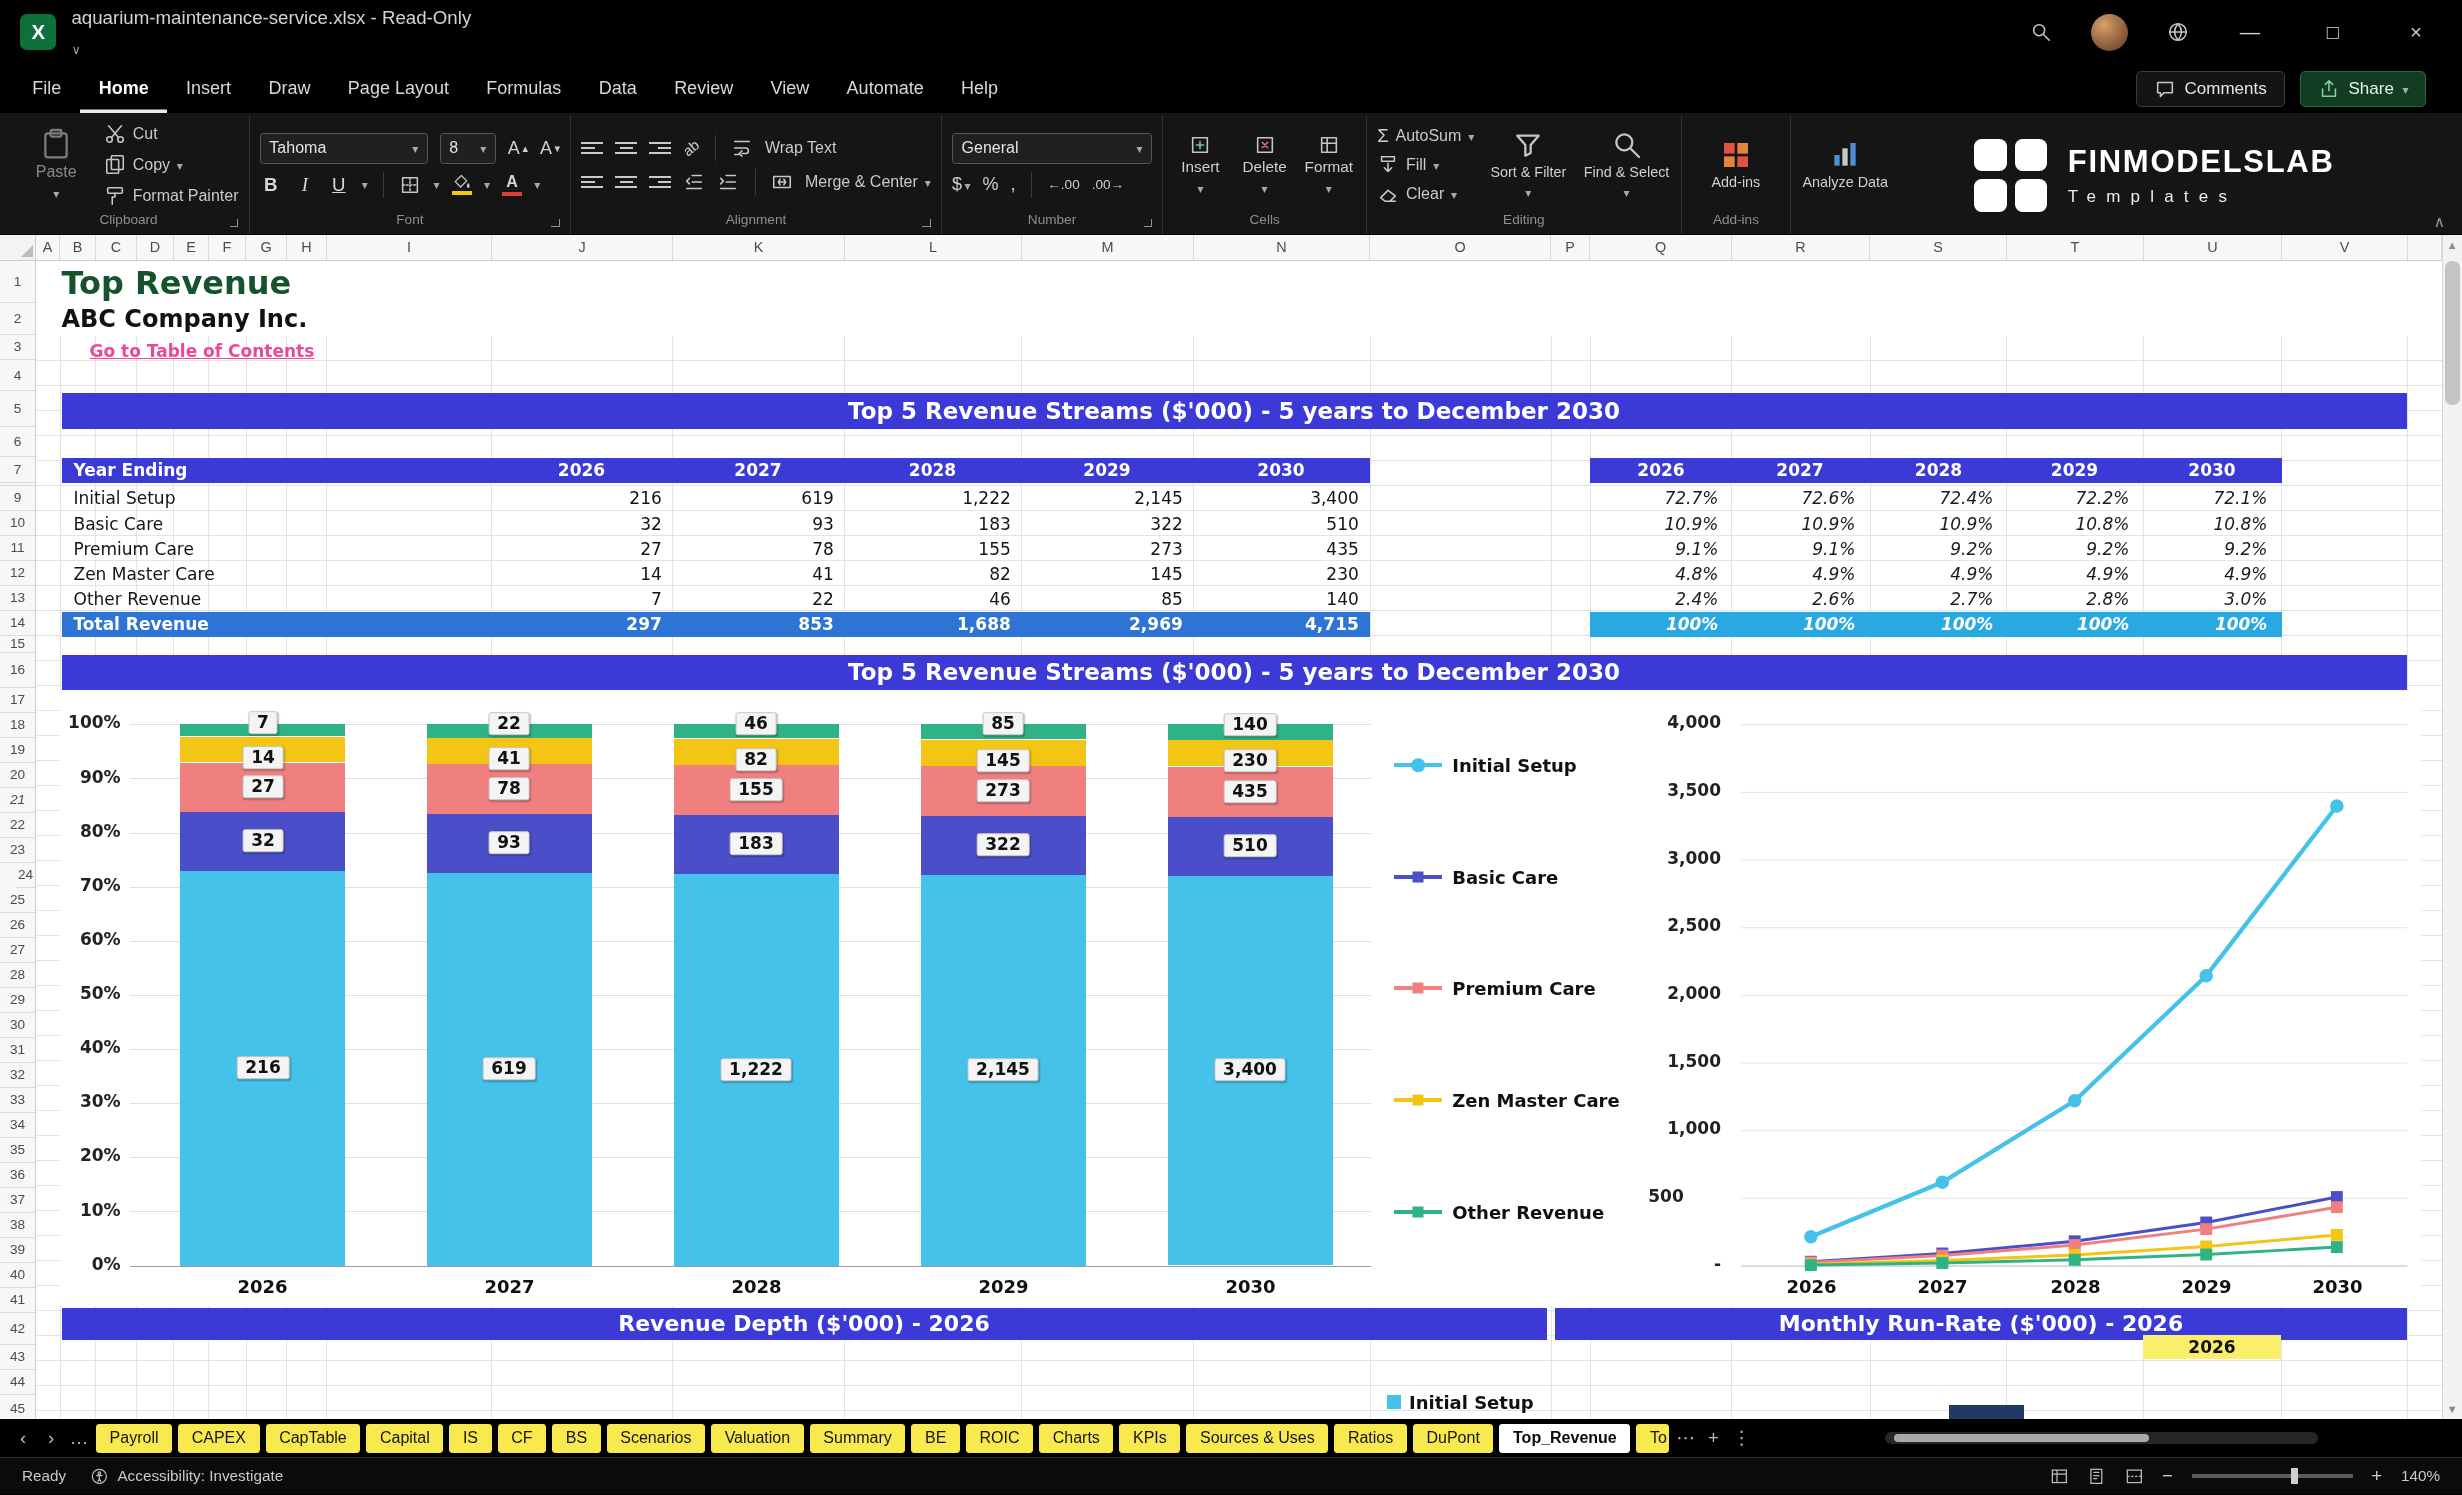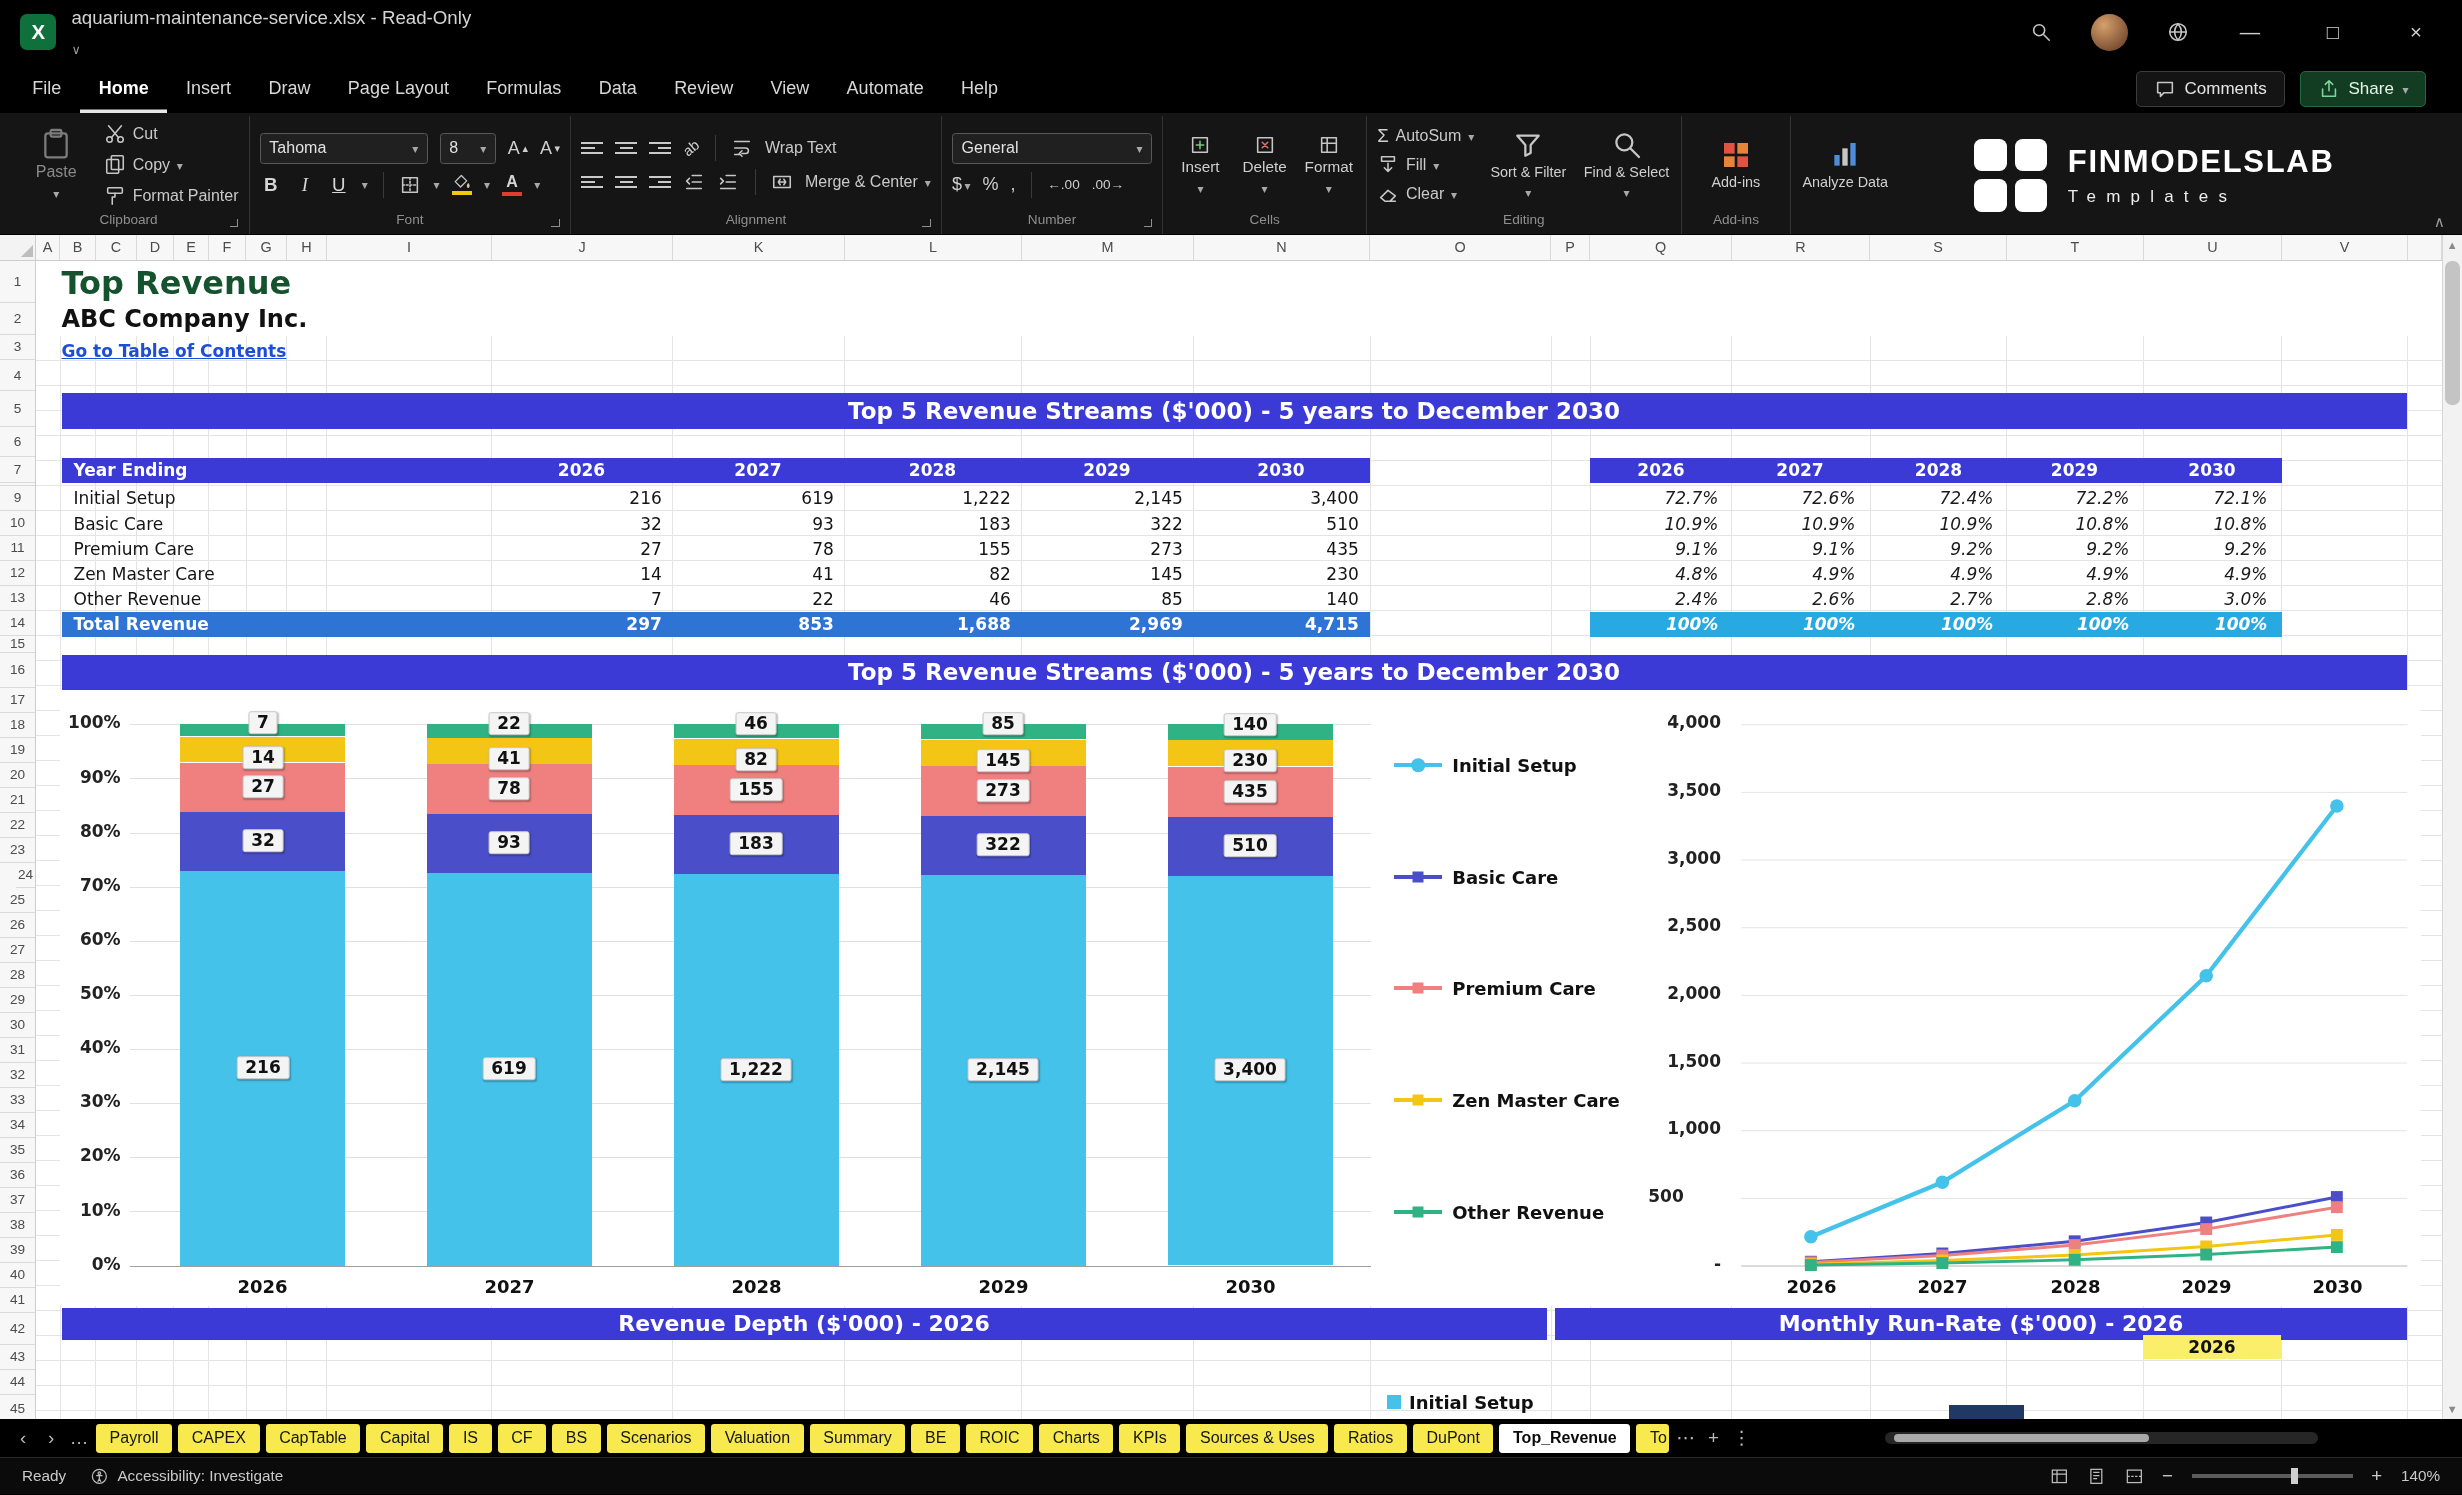--- a/index.html
+++ b/index.html
@@ -78,21 +78,21 @@
             background:repeating-linear-gradient(to bottom, transparent 0px, transparent 24px, #E4E4E4 24px, #E4E4E4 25px); }
   #vlines { position:absolute; left:0; top:75px; right:0; bottom:0; }
   .vline { position:absolute; top:0; bottom:0; width:0.8px; background:#E4E4E4; }
   .vscroll { position:absolute; right:0; top:0; width:20.4px; bottom:0; background:#F2F2F2; border-left:0.8px solid #D6D6D6; }
   .vscroll .arrow { display:block; text-align:center; color:#8a8a8a; font-size:11px; height:20.4px; line-height:20.4px; }
   .vscroll .arrow.bottom { position:absolute; bottom:0; left:0; right:0; }
   .vthumb { position:absolute; left:2.5px; right:2.5px; top:25.5px; height:144px; background:#C4C4C4; border-radius:6.8px; }
 
   .sheet-title { position:absolute; left:25.5px; top:3.4px; font-size:32px; font-weight:bold; color:#14532d; }
   .sheet-company { position:absolute; left:25.5px; top:44px; font-size:24px; font-weight:bold; color:#111; }
-  .toc { position:absolute; left:25.5px; top:80px; font-size:17px; font-weight:bold; color:#1d4ed8; text-decoration:underline; cursor:pointer; }
+  .toc { position:absolute; left:25.5px; top:80px; font-size:17px; font-weight:bold; color:#ec4899; text-decoration:underline; cursor:pointer;padding-left:28px; }
   .banner { position:absolute; background:#3B3AD7; color:#fff; font-weight:bold; display:flex; align-items:center; justify-content:center; }
   #banner1 { left:25.5px; top:132px; width:2345px; height:36px; font-size:23px; }
   #banner2 { left:25.5px; top:394px; width:2345px; height:35px; font-size:23px; }
   #banner3 { left:25.5px; top:1047px; width:1485px; height:32px; font-size:22px; }
   #banner4 { left:1519px; top:1047px; width:852px; height:32px; font-size:22px; }
   .thead-bg { position:absolute; background:#3B3AD7; }
   #theadL { left:25.5px; top:197px; width:1308px; height:25.5px; }
   #theadR { left:1554px; top:197px; width:692px; height:25.5px; }
   #totalL { position:absolute; background:#2D74D4; left:25.5px; top:351px; width:1308px; height:25px; }
   #totalR { position:absolute; background:#29A9E2; left:1554px; top:351px; width:692px; height:25px; }
@@ -526,21 +526,21 @@
         <div class="rowcell" style="height: 25px;">11</div>
         <div class="rowcell" style="height: 25px;">12</div>
         <div class="rowcell" style="height: 25px;">13</div>
         <div class="rowcell" style="height: 25px;">14</div>
         <div class="rowcell" style="height: 17px;">15</div>
         <div class="rowcell" style="height: 35px;">16</div>
         <div class="rowcell" style="height: 25px;">17</div>
         <div class="rowcell" style="height: 25px;">18</div>
         <div class="rowcell" style="height: 25px;">19</div>
         <div class="rowcell" style="height: 25px;">20</div>
-        <div class="rowcell" style="height: 25px;">21</div>
+        <div class="rowcell" style="height: 25px; font-style: italic;">21</div>
         <div class="rowcell" style="height: 25px;">22</div>
         <div class="rowcell" style="height: 25px;">23</div>
         <div class="rowcell" style="height: 25px; margin-left: 16px;">24</div>
         <div class="rowcell" style="height: 25px;">25</div>
         <div class="rowcell" style="height: 25px;">26</div>
         <div class="rowcell" style="height: 25px;">27</div>
         <div class="rowcell" style="height: 25px;">28</div>
         <div class="rowcell" style="height: 25px;">29</div>
         <div class="rowcell" style="height: 25px;">30</div>
         <div class="rowcell" style="height: 25px;">31</div>

